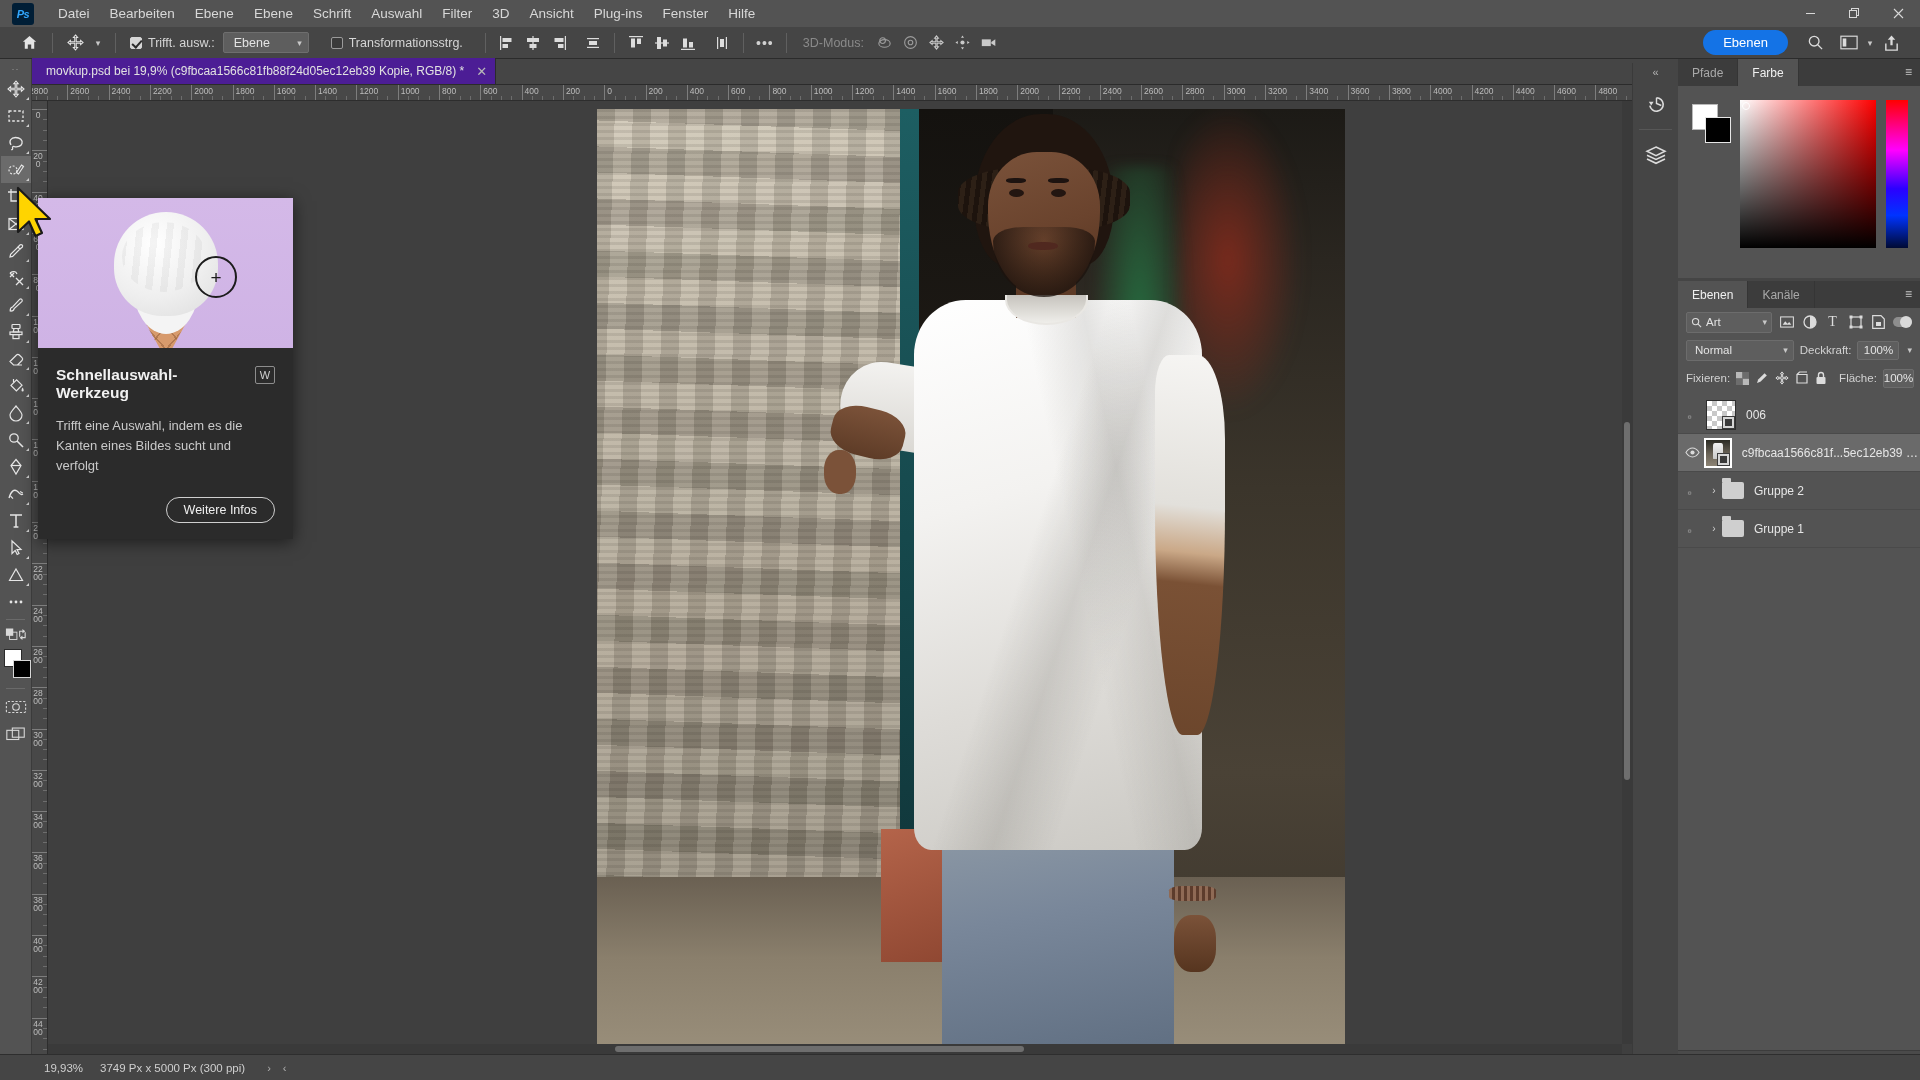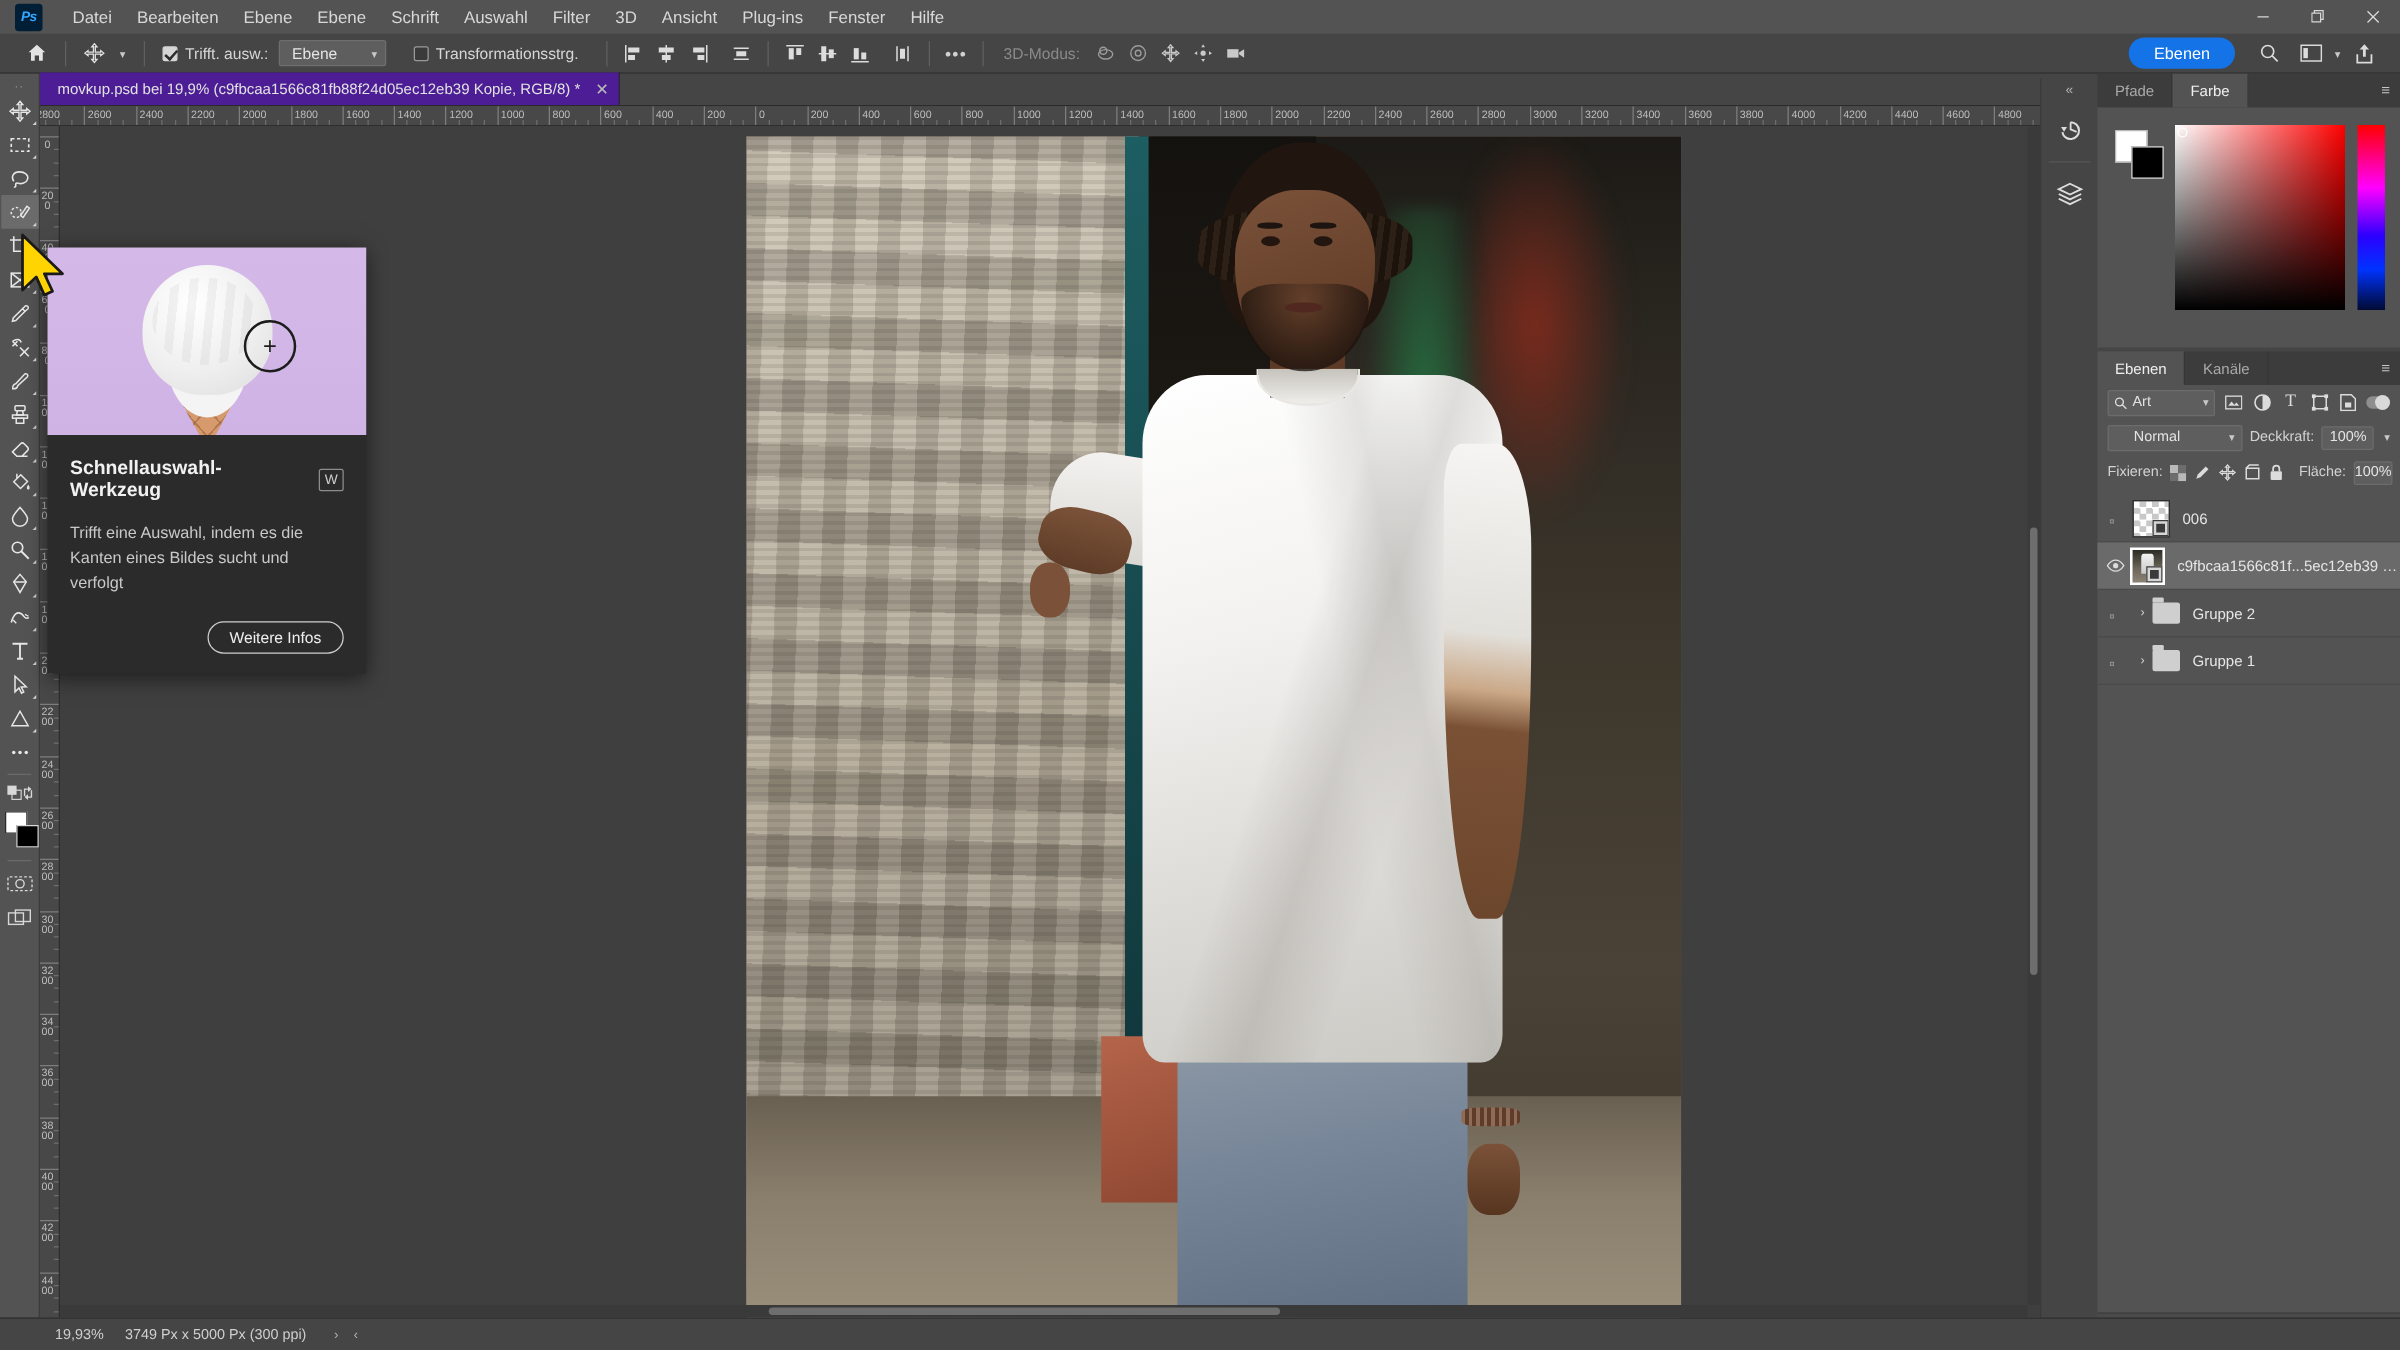--- a/index.html
+++ b/index.html
@@ -301,21 +301,21 @@
     width:66px; height:58px; background:#f4f4f4;
     border-radius: 46% 46% 50% 50% / 16% 16% 84% 84%;
   }
   .cursor-circle {
     position:absolute; left:157px; top:58px; width:42px; height:42px;
     border:2px solid #1c1c1c; border-radius:50%;
     display:flex; align-items:center; justify-content:center;
     color:#1c1c1c; font-size:19px; line-height:1;
   }
   .tt-body { padding: 18px 18px 16px 18px; }
-  .tt-title-row { display:flex; align-items:center; gap:10px; }
+  .tt-title-row { display:flex; align-items:flex-start; gap:10px; }
   .tt-title { font-size: 15.5px; font-weight: bold; color: #f1f1f1; }
   .tt-key {
     border:1px solid #8d8d8d; color:#cfcfcf; font-size:11px;
     min-width:18px; height:18px; border-radius:2px;
     display:flex; align-items:center; justify-content:center; padding:0 4px;
   }
   .tt-desc { margin-top: 14px; font-size: 13px; line-height: 1.52; color: #c9c9c9; }
   .tt-btnrow { display:flex; justify-content:flex-end; margin-top: 22px; }
   .tt-btn {
     border:1px solid #cfcfcf; border-radius: 14px; padding: 5px 17px;
@@ -364,21 +364,21 @@
   .lp-filter {
     flex: 0 0 auto; width: 86px; height: 21px; background:#5e5e5e; border:1px solid #6c6c6c;
     border-radius:2px; display:flex; align-items:center; padding: 0 4px; gap:4px;
     font-size:11.5px; color:#e2e2e2;
   }
   .lp-fi { width:18px; height:20px; display:flex; align-items:center; justify-content:center; color:#dcdcdc; font-size:12px; }
   .lp-toggle { width:20px; height:10px; border-radius:6px; background:#8e8e8e; position:relative; }
   .lp-toggle::after{ content:""; position:absolute; right:0; top:-1px; width:12px; height:12px; border-radius:50%; background:#d9d9d9; }
   .blend-sel {
     flex:1 1 auto; height:21px; background:#5e5e5e; border:1px solid #6c6c6c; border-radius:2px;
-    display:flex; align-items:center; justify-content:space-between; padding:0 5px 0 20px;
+    display:flex; align-items:center; justify-content:space-between; padding:0 5px 0 8px;
     font-size:11.5px; color:#e4e4e4; min-width:0;
   }
   .lbl-sm { font-size:11.5px; color:#d2d2d2; white-space:nowrap; }
   .val-box {
     width:42px; height:19px; background:#5e5e5e; border:1px solid #6c6c6c; border-radius:2px;
     display:flex; align-items:center; justify-content:center; font-size:11.5px; color:#e4e4e4;
   }
   .lock-ico { width:18px; height:18px; display:flex; align-items:center; justify-content:center; color:#dcdcdc; font-size:12px; }
 
   .layer-list { margin-top: 4px; }

